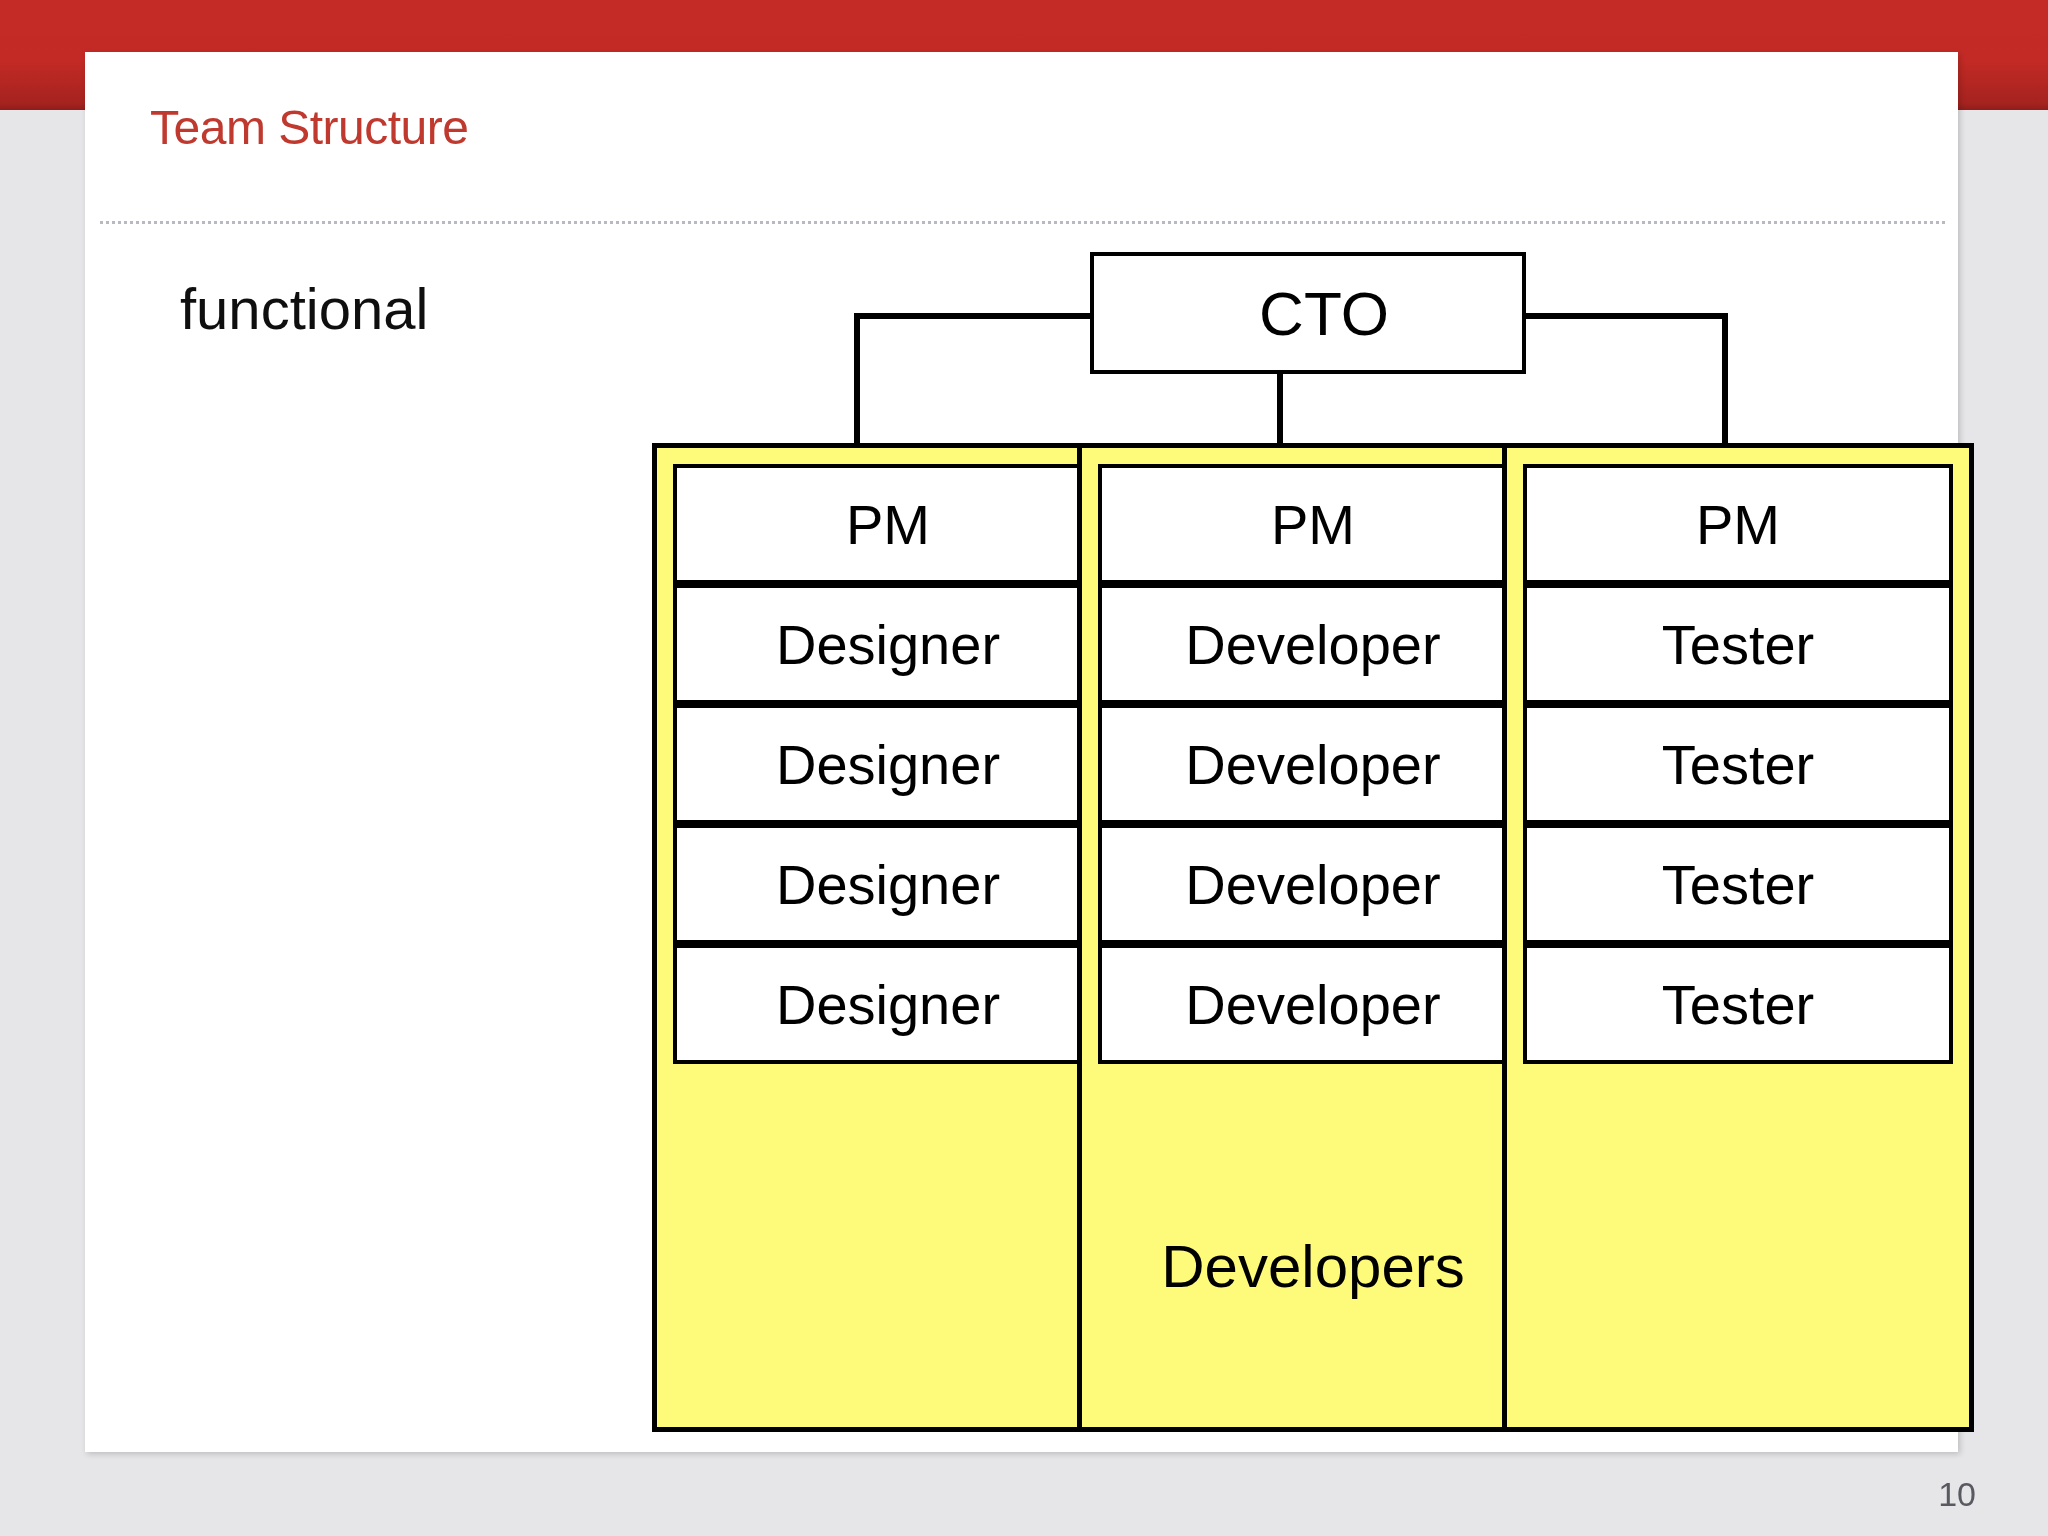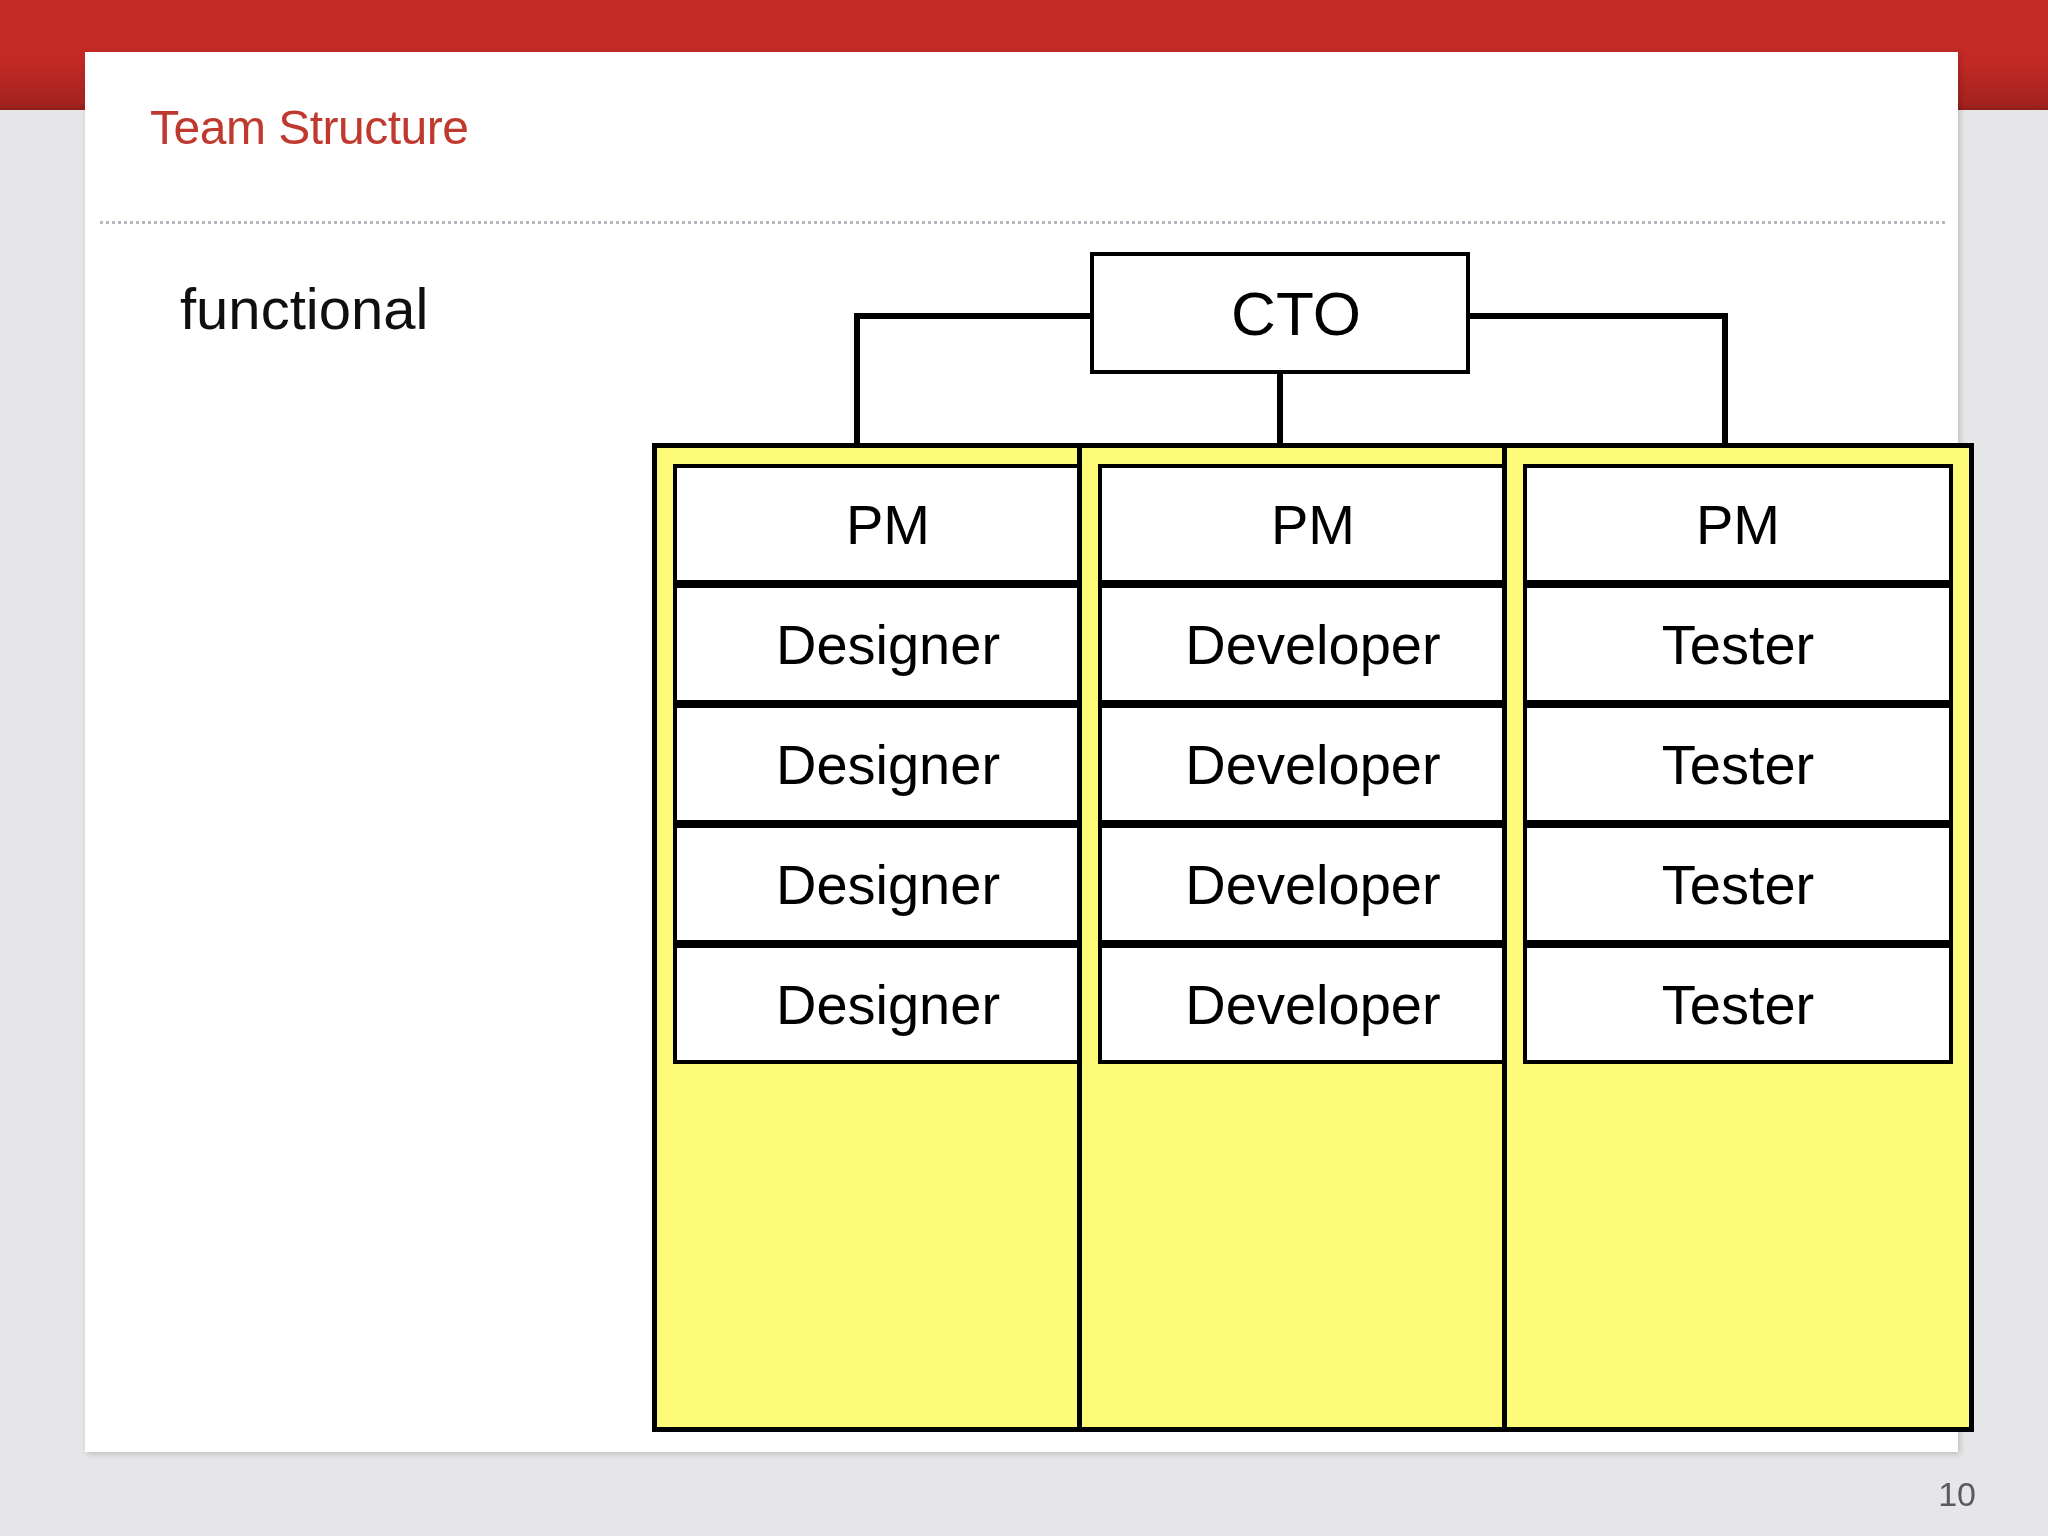--- a/index.html
+++ b/index.html
@@ -78,21 +78,21 @@
     top: 0;
     width: 2048px;
     height: 1536px;
     pointer-events: none;
   }
 
   .cto-box {
     position: absolute;
     left: 1090px;
     top: 252px;
-    width: 380px;
+    width: 436px;
     height: 122px;
     border: 4px solid #000000;
     background: #ffffff;
     box-sizing: border-box;
     display: flex;
     align-items: center;
     justify-content: center;
     font-size: 62px;
     color: #000000;
     padding-left: 32px;
@@ -178,20 +178,21 @@
   <div class="node">Designer</div>
   <div class="node">Designer</div>
 </div>
 
 <div class="col col-2">
   <div class="node">PM</div>
   <div class="node">Developer</div>
   <div class="node">Developer</div>
   <div class="node">Developer</div>
   <div class="node">Developer</div>
+  <div class="col-footer">Developers</div>
 </div>
 
 <div class="col col-3">
   <div class="node">PM</div>
   <div class="node">Tester</div>
   <div class="node">Tester</div>
   <div class="node">Tester</div>
   <div class="node">Tester</div>
 </div>
 

